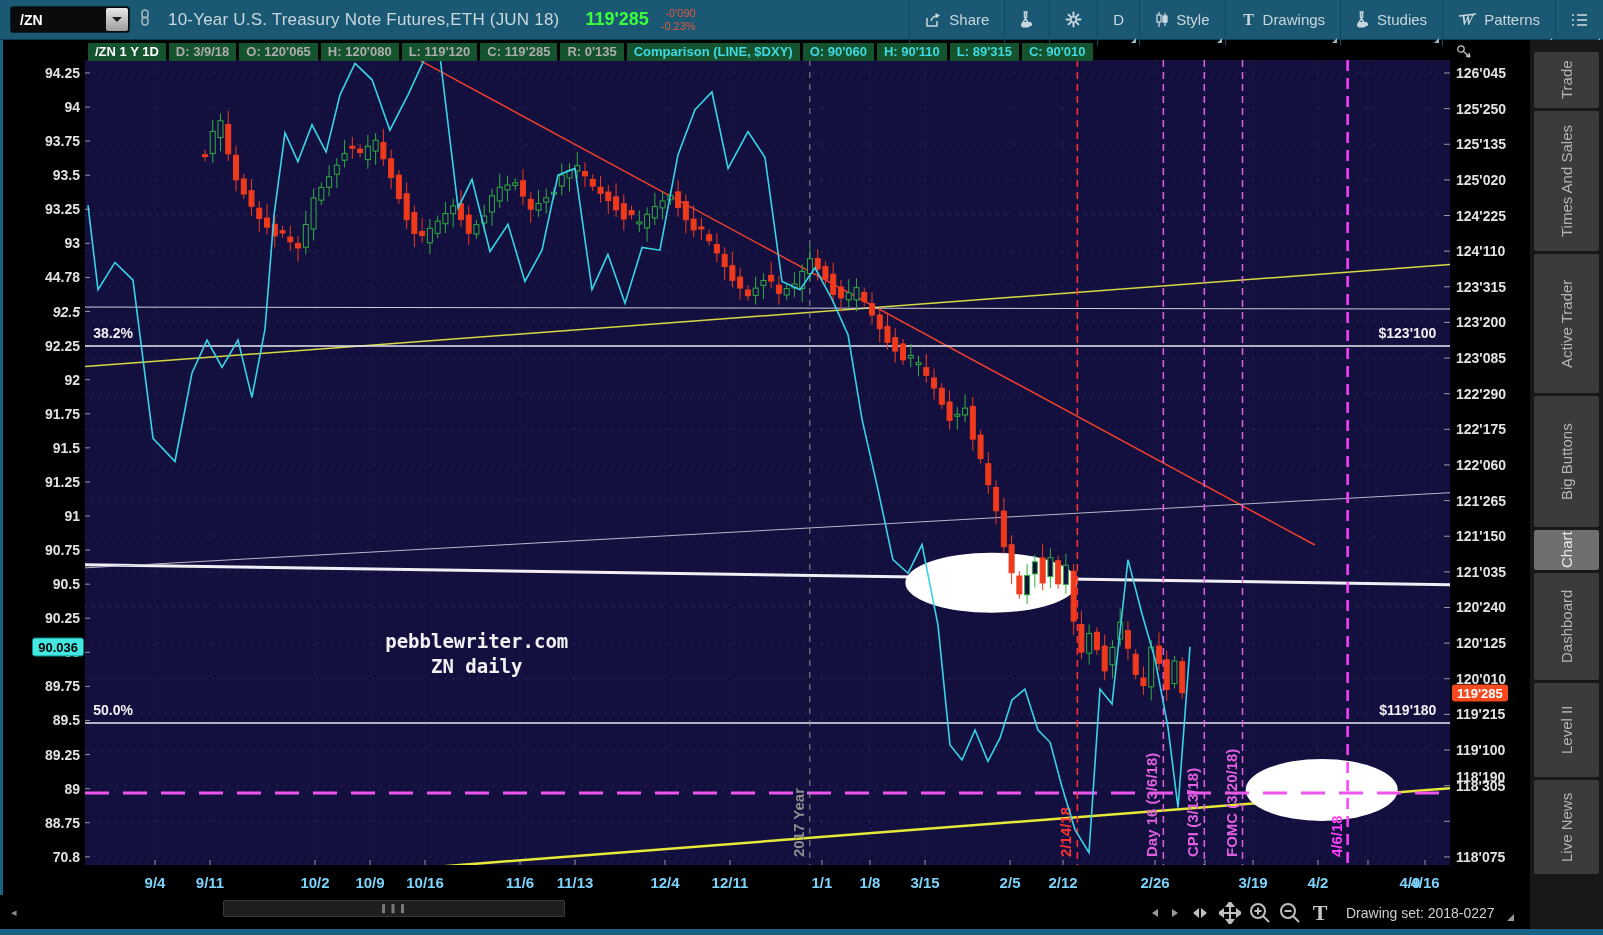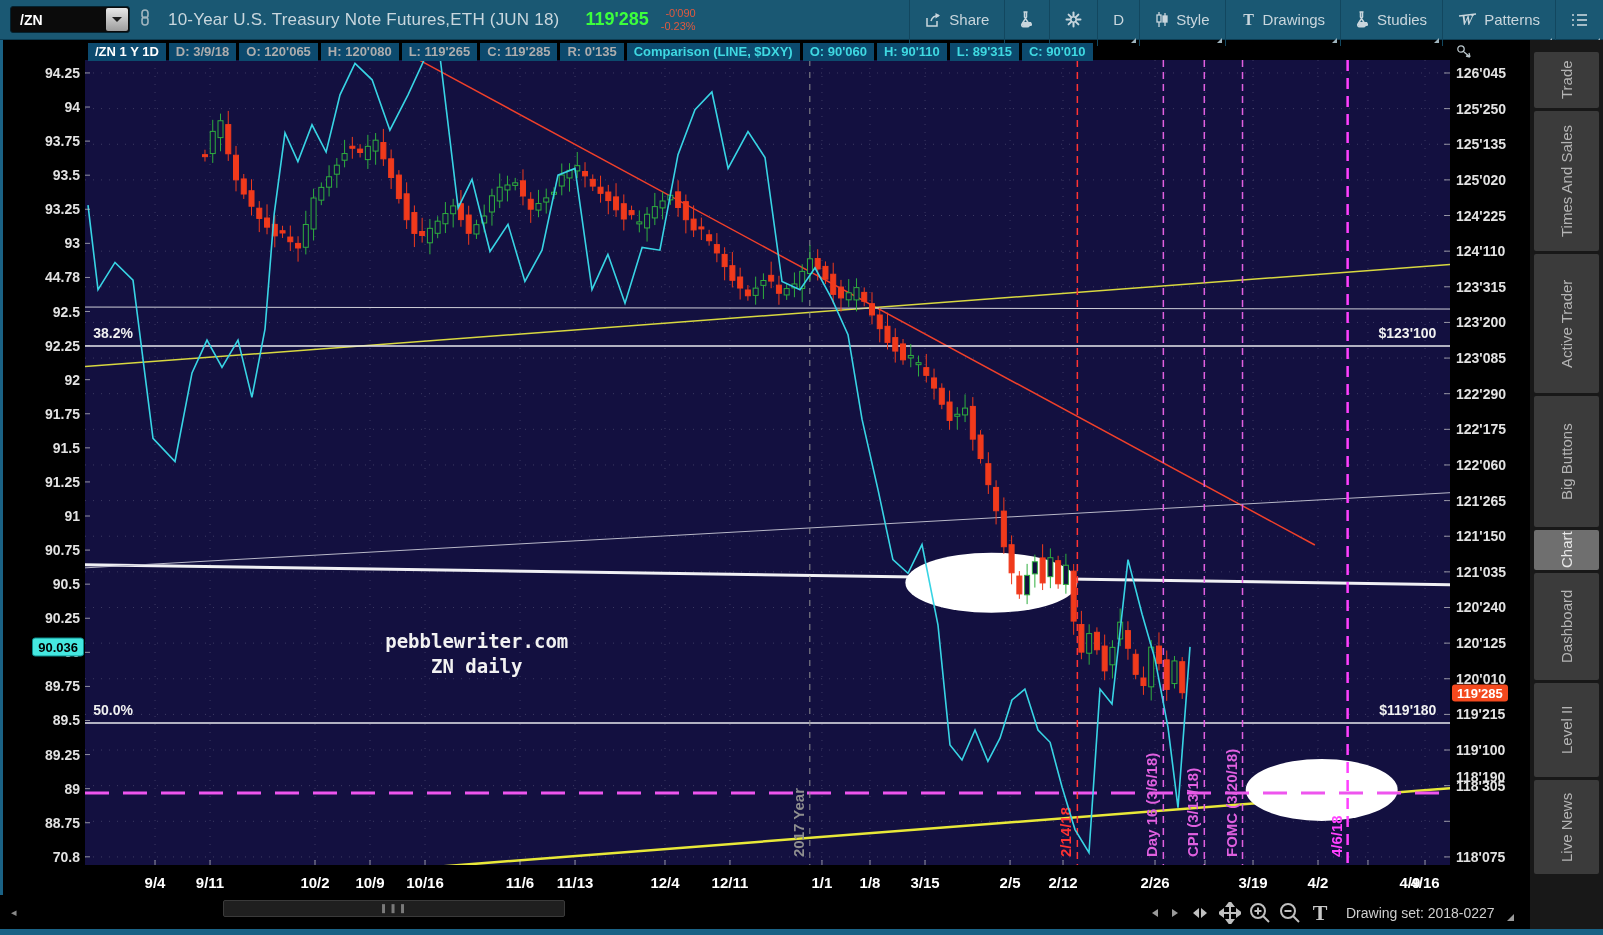--- a/index.html
+++ b/index.html
@@ -41,28 +41,28 @@
   .left-axis .axis-lab { right:5px; }
   .right-axis .axis-lab { left:6px; }
   .axis-badge { position:absolute; font-size:13px; font-weight:bold; padding:1px 5px;
                 border-radius:3px; transform:translateY(-50%); white-space:nowrap; }
   .pointer-ico { position:absolute; left:6px; top:4px; color:#b9c4c9; }
 
   
   .plot { position:absolute; left:85px; top:60px; width:1365px; height:805px;
           background:#131040; cursor:crosshair; }
   .hdr-row { position:absolute; left:88px; top:43px; display:flex; gap:3px; z-index:5; }
-  .hdr-pill { background:#0c4a6e; padding:1px 7px 2px; font-size:13px; font-weight:bold;
+  .hdr-pill { background:#14532d; padding:1px 7px 2px; font-size:13px; font-weight:bold;
               color:#adadad; white-space:nowrap; }
   .hdr-pill.first { color:#fff; }
   .hdr-pill.cyan { color:#3fd9e2; }
 
   
   .date-axis { position:absolute; left:85px; top:865px; width:1365px; height:30px; background:#000; }
-  .date-lab { position:absolute; top:9px; color:#ffffff; font-size:15px; font-weight:bold;
+  .date-lab { position:absolute; top:9px; color:#7dd3fc; font-size:15px; font-weight:bold;
               transform:translateX(-50%); }
 
   
   .sidebar { position:absolute; left:1530px; top:40px; width:73px; height:895px; background:#181818; }
   .side-tab { position:absolute; left:4px; width:65px; background:#3b3b3b; color:#b4b4b4;
               border-radius:2px; display:flex; align-items:center; justify-content:center;
               writing-mode:vertical-rl; transform:rotate(180deg); font-size:15px;
               cursor:pointer; white-space:nowrap; }
   .side-tab.active { background:#6f6f6f; color:#e8e8e8; }
 
@@ -191,39 +191,39 @@
           <i class="corner"></i>
         </div>
       </div>
   </div>
 
   <div class="hdr-row" id="hdrRow">
       <div class="hdr-pill first">/ZN 1 Y 1D</div>
       <div class="hdr-pill">D: 3/9/18</div>
       <div class="hdr-pill">O: 120'065</div>
       <div class="hdr-pill">H: 120'080</div>
-      <div class="hdr-pill">L: 119'265</div>
+      <div class="hdr-pill">L: 119'120</div>
       <div class="hdr-pill">C: 119'285</div>
       <div class="hdr-pill">R: 0'135</div>
       <div class="hdr-pill cyan">Comparison (LINE, $DXY)</div>
       <div class="hdr-pill cyan">O: 90'060</div>
       <div class="hdr-pill cyan">H: 90'110</div>
       <div class="hdr-pill cyan">L: 89'315</div>
       <div class="hdr-pill cyan">C: 90'010</div>
     </div>
 
   <div class="left-axis" id="leftAxis">
       <span class="axis-lab" style="top: 32.9509px;">94.25</span>
       <span class="axis-lab" style="top: 67.0322px;">94</span>
       <span class="axis-lab" style="top: 101.113px;">93.75</span>
       <span class="axis-lab" style="top: 135.195px;">93.5</span>
       <span class="axis-lab" style="top: 169.276px;">93.25</span>
       <span class="axis-lab" style="top: 203.357px;">93</span>
       <span class="axis-lab" style="top: 237.439px;">44.78</span>
-      <span class="axis-lab" style="top: 271.52px;">92.5</span>
+      <span class="axis-lab" style="top: 271.52px; font-style: italic;">92.5</span>
       <span class="axis-lab" style="top: 305.601px;">92.25</span>
       <span class="axis-lab" style="top: 339.682px;">92</span>
       <span class="axis-lab" style="top: 373.764px;">91.75</span>
       <span class="axis-lab" style="top: 407.845px;">91.5</span>
       <span class="axis-lab" style="top: 441.926px;">91.25</span>
       <span class="axis-lab" style="top: 476.008px;">91</span>
       <span class="axis-lab" style="top: 510.089px;">90.75</span>
       <span class="axis-lab" style="top: 544.17px;">90.5</span>
       <span class="axis-lab" style="top: 578.251px;">90.25</span>
       <span class="axis-lab" style="top: 612.333px;">90</span>

